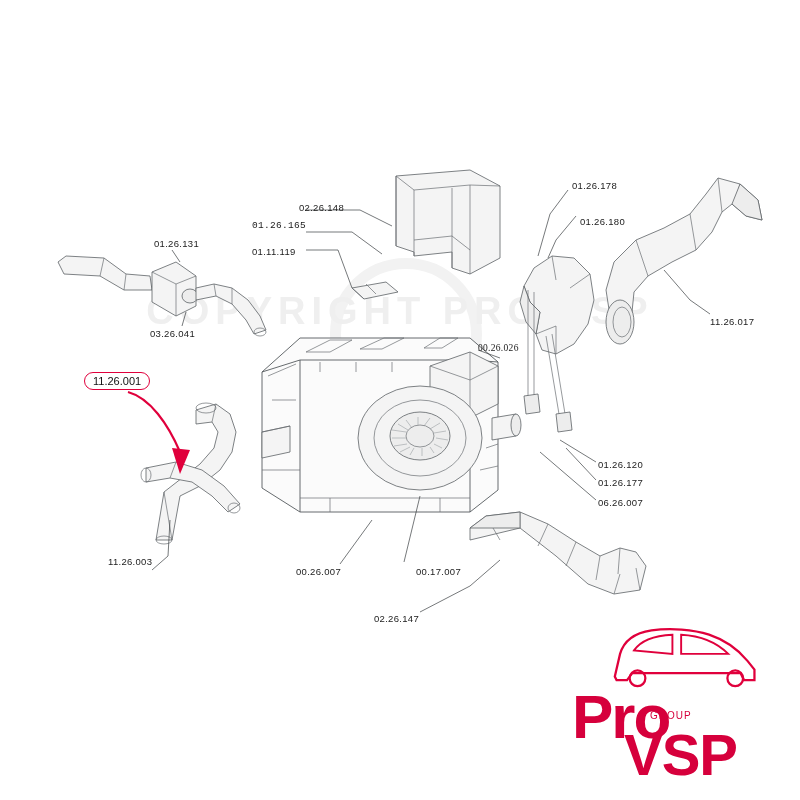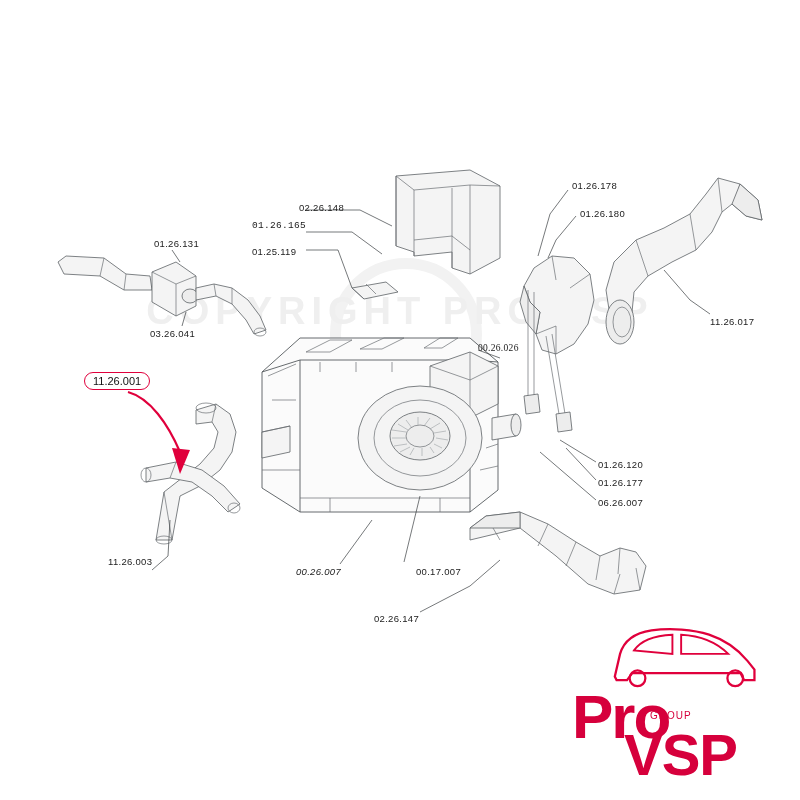--- a/index.html
+++ b/index.html
@@ -326,30 +326,30 @@
     </g>
 
     <g>
       <path d="M128 392 C150 398 168 424 180 452" fill="none" stroke="#e0003c" stroke-width="2.2"></path>
       <path d="M180 474 L172 448 L190 450 Z" fill="#e0003c"></path>
     </g>
   </svg>
 
   <div class="lbl" style="left:252px; top:202px;margin-left:47px;">02.26.148</div>
   <div class="lbl" style="left:252px; top:220px;font-family:Liberation Mono, monospace;">01.26.165</div>
-  <div class="lbl" style="left:252px; top:246px;">01.25.119</div>
+  <div class="lbl" style="left:252px; top:246px;">01.11.119</div>
   <div class="lbl" style="left:126px; top:238px;margin-left:28px;">01.26.131</div>
   <div class="lbl" style="left:150px; top:328px;">03.26.041</div>
   <div class="lbl" style="left:108px; top:556px;">11.26.003</div>
-  <div class="lbl" style="left:296px; top:566px;font-style:italic;">00.26.007</div>
+  <div class="lbl" style="left:296px; top:566px;">00.26.007</div>
   <div class="lbl" style="left:388px; top:566px;margin-left:28px;">00.17.007</div>
   <div class="lbl" style="left:374px; top:613px;">02.26.147</div>
   <div class="lbl" style="left:478px; top:343px;font-family:Liberation Serif, serif;">00.26.026</div>
   <div class="lbl" style="left:572px; top:180px;">01.26.178</div>
-  <div class="lbl" style="left:580px; top:208px;">01.26.180</div>
+  <div class="lbl" style="left:580px; top:216px;">01.26.180</div>
   <div class="lbl" style="left:710px; top:316px;">11.26.017</div>
   <div class="lbl" style="left:598px; top:459px;">01.26.120</div>
   <div class="lbl" style="left:598px; top:477px;">01.26.177</div>
   <div class="lbl" style="left:598px; top:497px;">06.26.007</div>
 
   <div class="callout-box" style="left:84px; top:372px;">11.26.001</div>
 
   <div class="wm-band"></div>
   <div class="wm-band-text">pro-piece-vsp.com</div>
 

